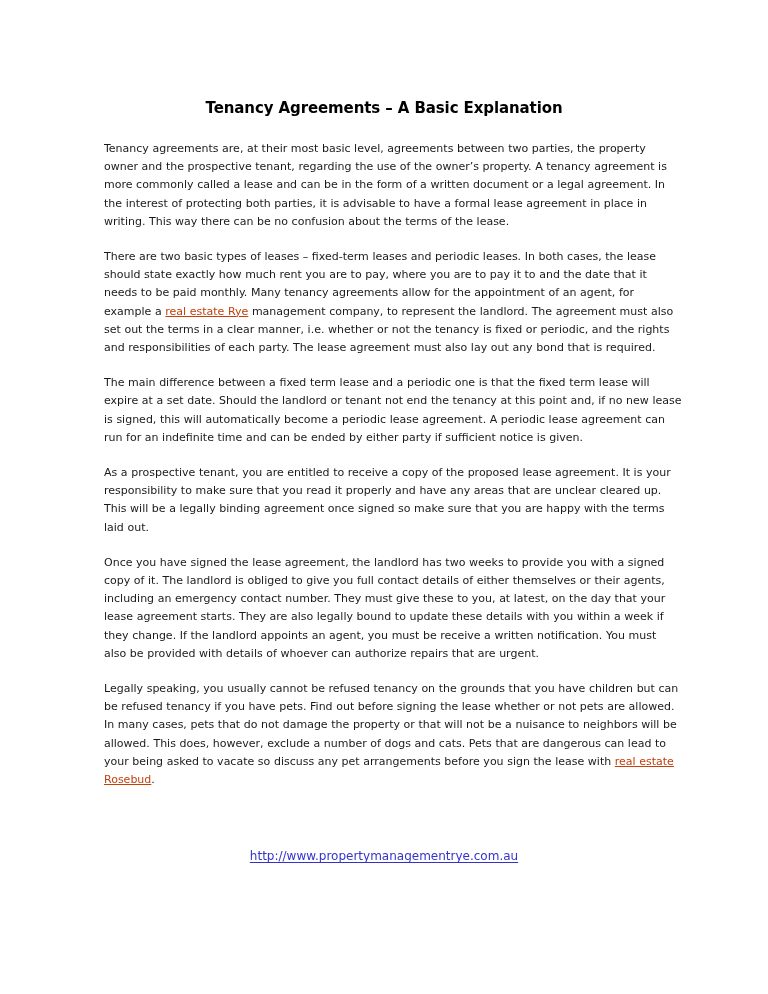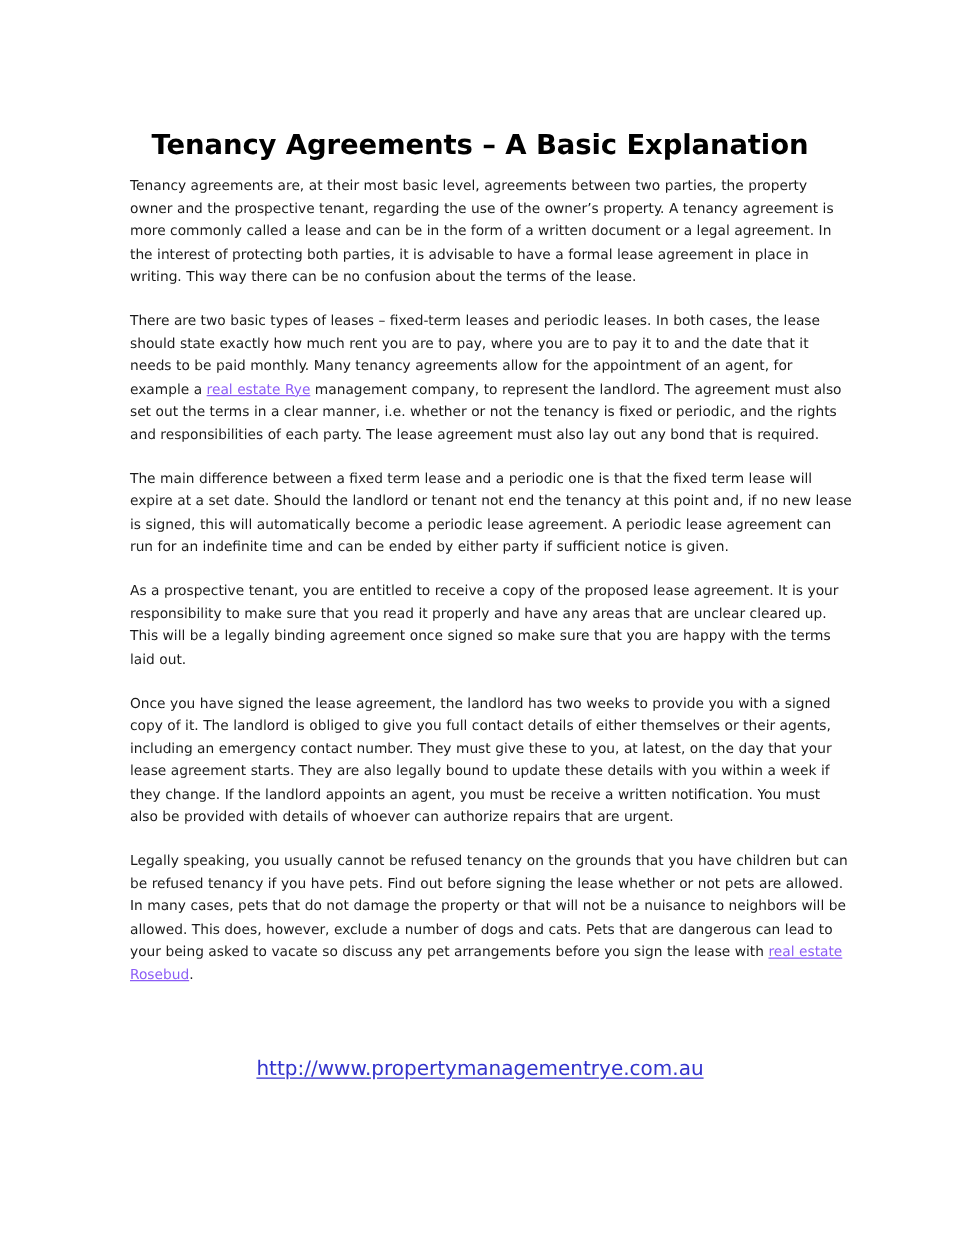--- a/index.html
+++ b/index.html
@@ -23,21 +23,21 @@
     width: 768px;
     height: 994px;
     background: #ffffff;
   }
   #doc-title {
     position: absolute;
     left: 88px;
     top: 89px;
     width: 592px;
     text-align: center;
-    font-size: 22px;
+    font-size: 15px;
     font-weight: bold;
     letter-spacing: -0.1px;
     color: #000000;
     line-height: 1.2;
   }
   #body-copy {
     position: absolute;
     left: 88px;
     top: 140px;
     width: 594px;
@@ -47,32 +47,32 @@
     line-height: 18.2px;
     color: #1a1a1a;
     margin: 0 0 17px 16px;
     text-align: left;
     word-spacing: 0.1px;
   }
   .para:last-child {
     margin-bottom: 0;
   }
   a.inline-link {
-    color: #8b5cf6;
+    color: #c2410c;
     text-underline-offset: 1px;
   }
   #footer-url-wrap {
     position: absolute;
     left: 88px;
     top: 845px;
     width: 592px;
     text-align: center;
   }
   a#footer-url {
-    font-size: 16px;
+    font-size: 12px;
     color: #3333cc;
     text-decoration: underline;
     text-underline-offset: 2px;
     letter-spacing: 0px;
   }
 </style>
 </head>
 <body>
 
 <div id="page">

